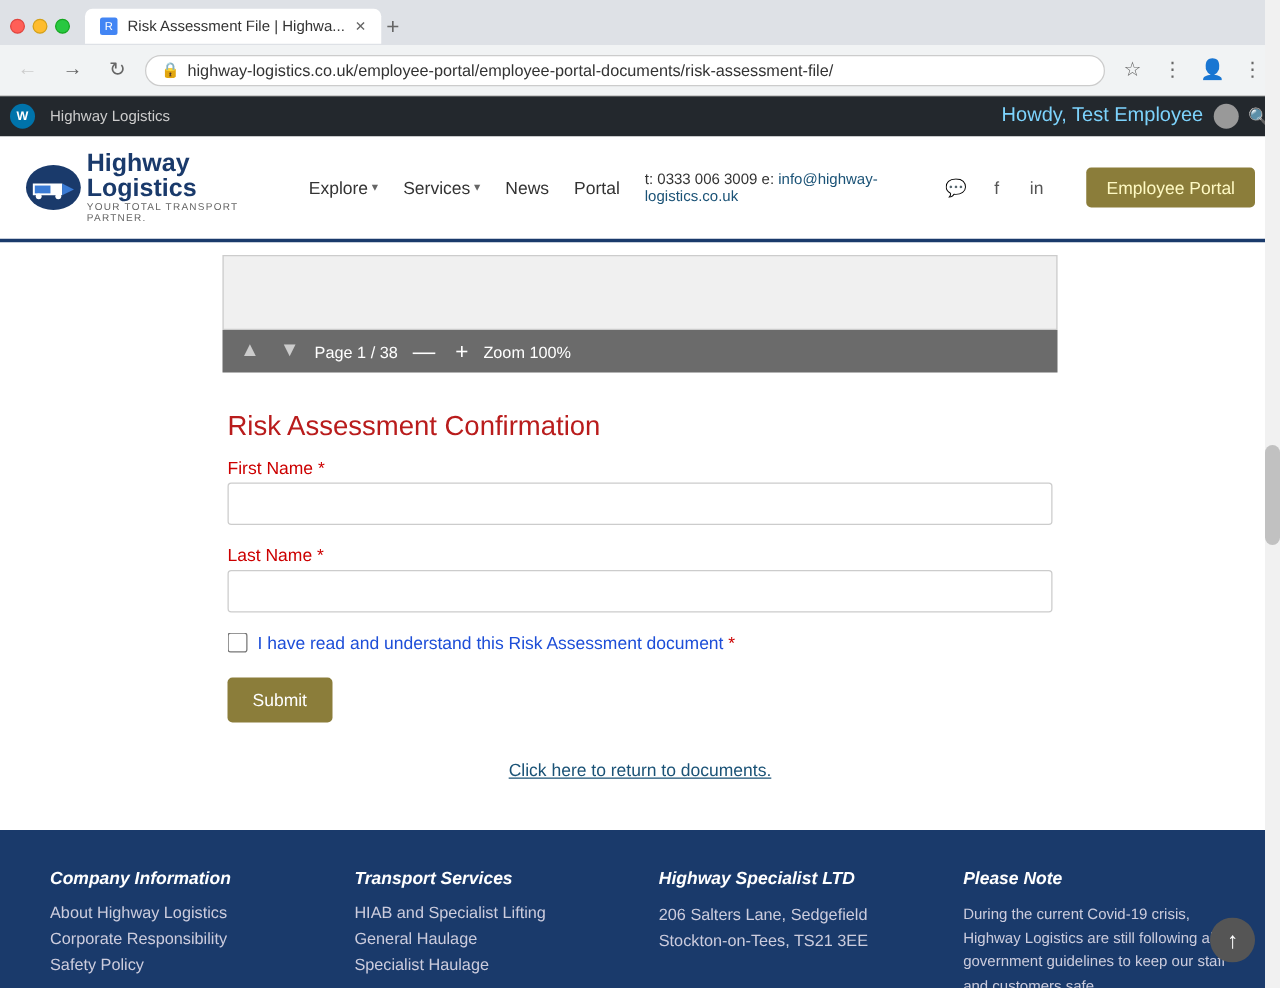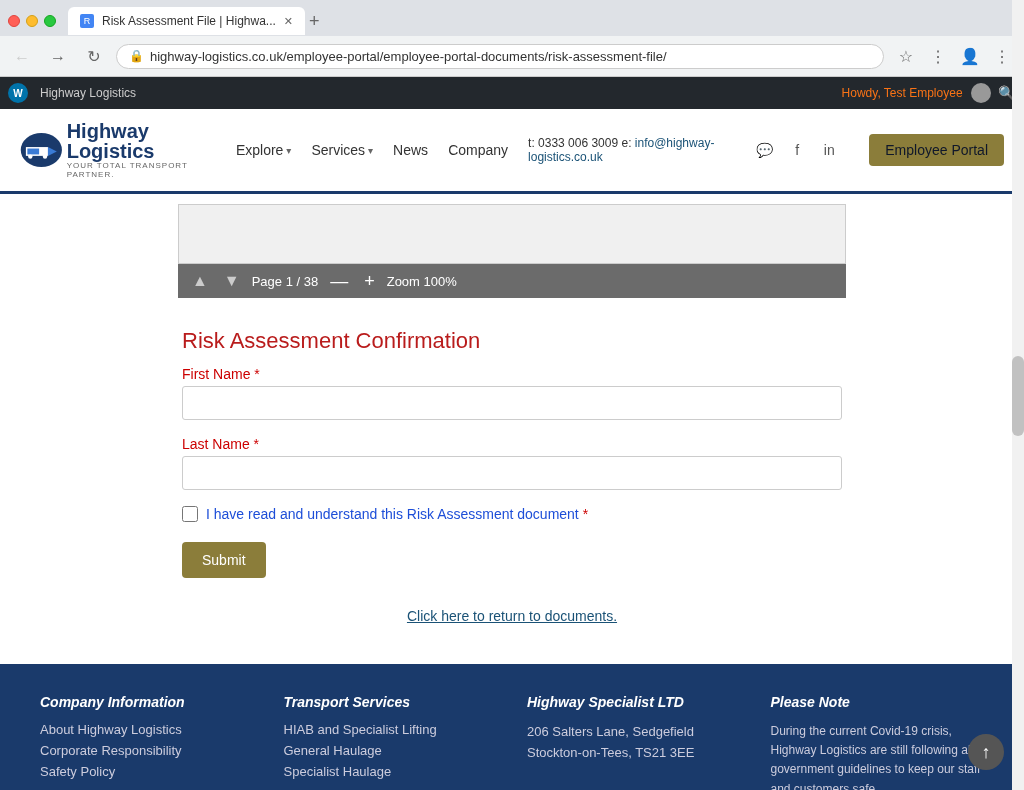--- a/index.html
+++ b/index.html
@@ -117,21 +117,21 @@
     .wp-admin-bar-left { display: flex; align-items: center; gap: 12px; }
     .wp-admin-bar-right { margin-left: auto; display: flex; align-items: center; gap: 8px; }
     .wp-logo {
       width: 20px; height: 20px;
       background: #0073aa;
       border-radius: 50%;
       display: flex; align-items: center; justify-content: center;
       color: #fff; font-size: 10px; font-weight: bold;
     }
     .wp-site-name { color: #ccc; font-size: 12px; }
-    .wp-howdy { color: #f97316; font-size: 12px; text-align: right; }
+    .wp-howdy { color: #7dd3fc; font-size: 16px; text-align: right; }
     .wp-avatar {
       width: 20px; height: 20px;
       border-radius: 50%;
       background: #999;
       display: inline-block;
     }
     .wp-search-icon { color: #ccc; font-size: 14px; }
 
     
     .site-header {
@@ -187,21 +187,21 @@
       margin-left: 12px;
     }
     .social-icon {
       width: 24px; height: 24px;
       display: flex; align-items: center; justify-content: center;
       color: #555; font-size: 14px;
       cursor: pointer;
     }
     .employee-portal-btn {
       background: #8b7d3a;
-      color: #0f172a;
+      color: #fef9c3;
       border: none;
       padding: 8px 16px;
       border-radius: 4px;
       font-size: 14px;
       cursor: pointer;
       white-space: nowrap;
       margin-left: 8px;
     }
 
     
@@ -469,21 +469,21 @@
       <span class="nav-chevron">▾</span>
     </span>
     <span class="nav-item">
       <span>Services</span>
       <span class="nav-chevron">▾</span>
     </span>
     <span class="nav-item">
       <span>News</span>
     </span>
     <span class="nav-item">
-      <span>Company</span>
+      <span>Portal</span>
     </span>
   </nav>
 
   <div class="header-contact">
     <span>t: 0333 006 3009</span>
     <span>e: </span>
     <a>info@highway-logistics.co.uk</a>
   </div>
 
   <div class="header-social">

